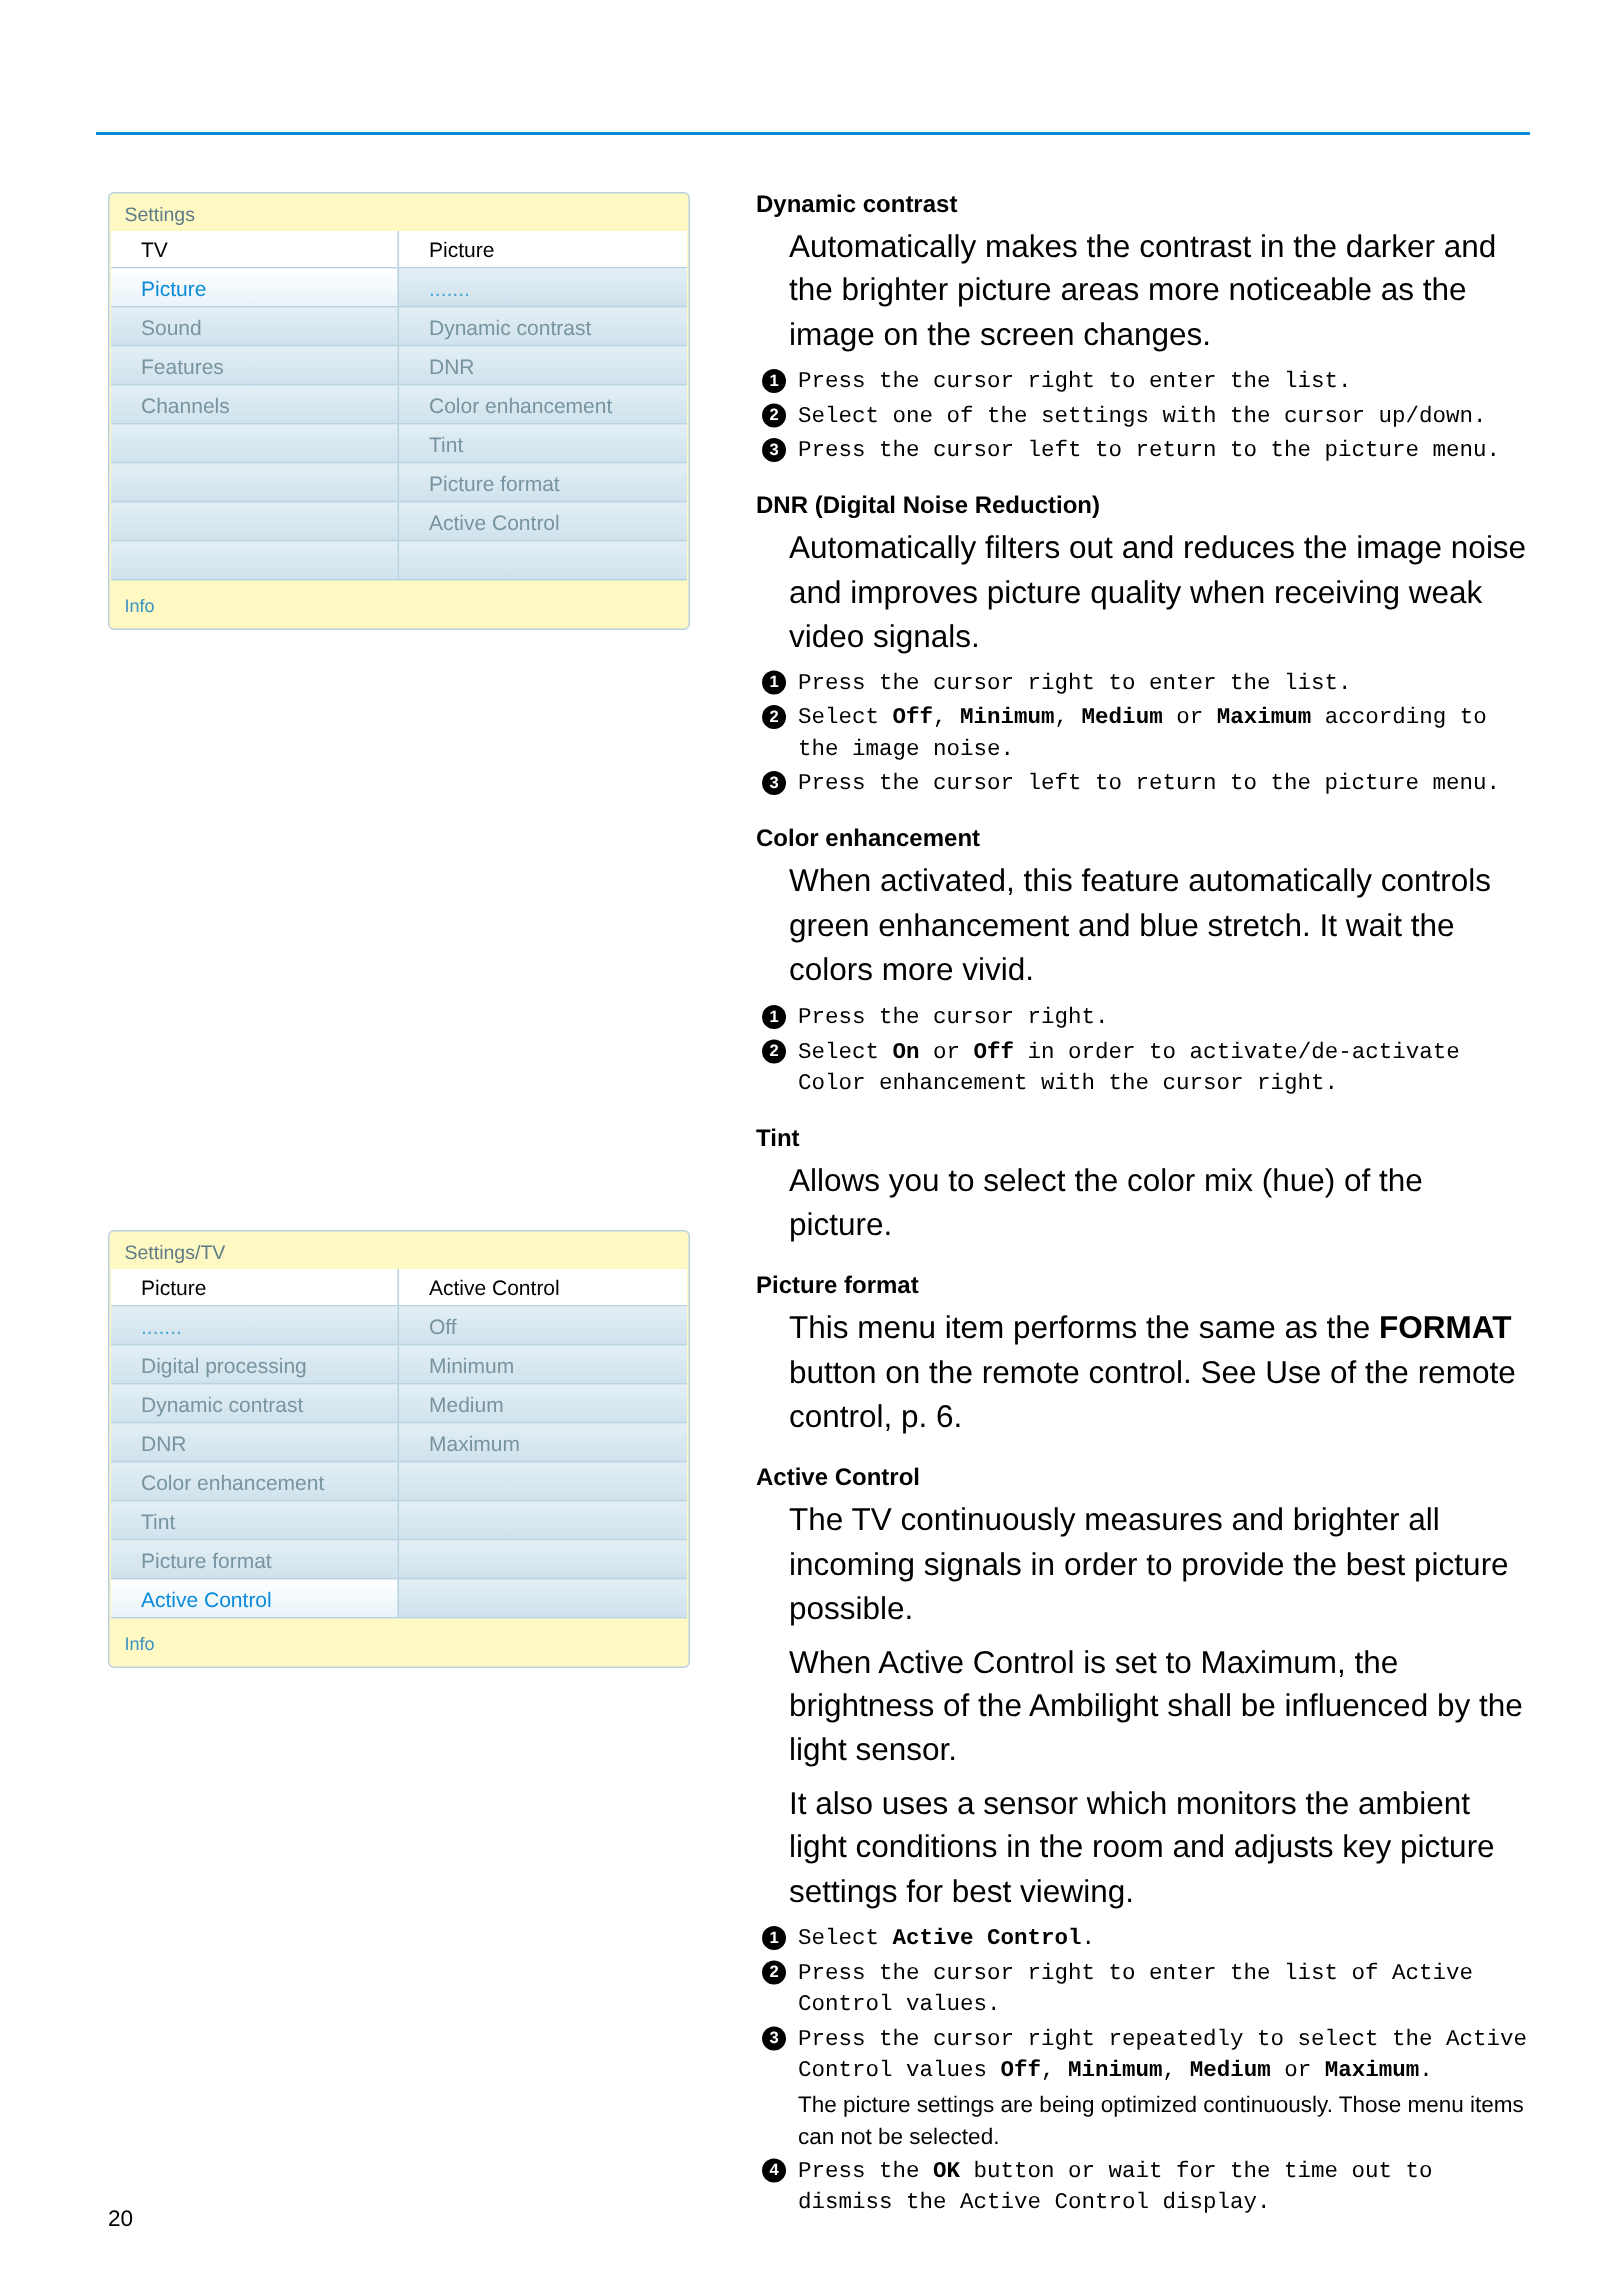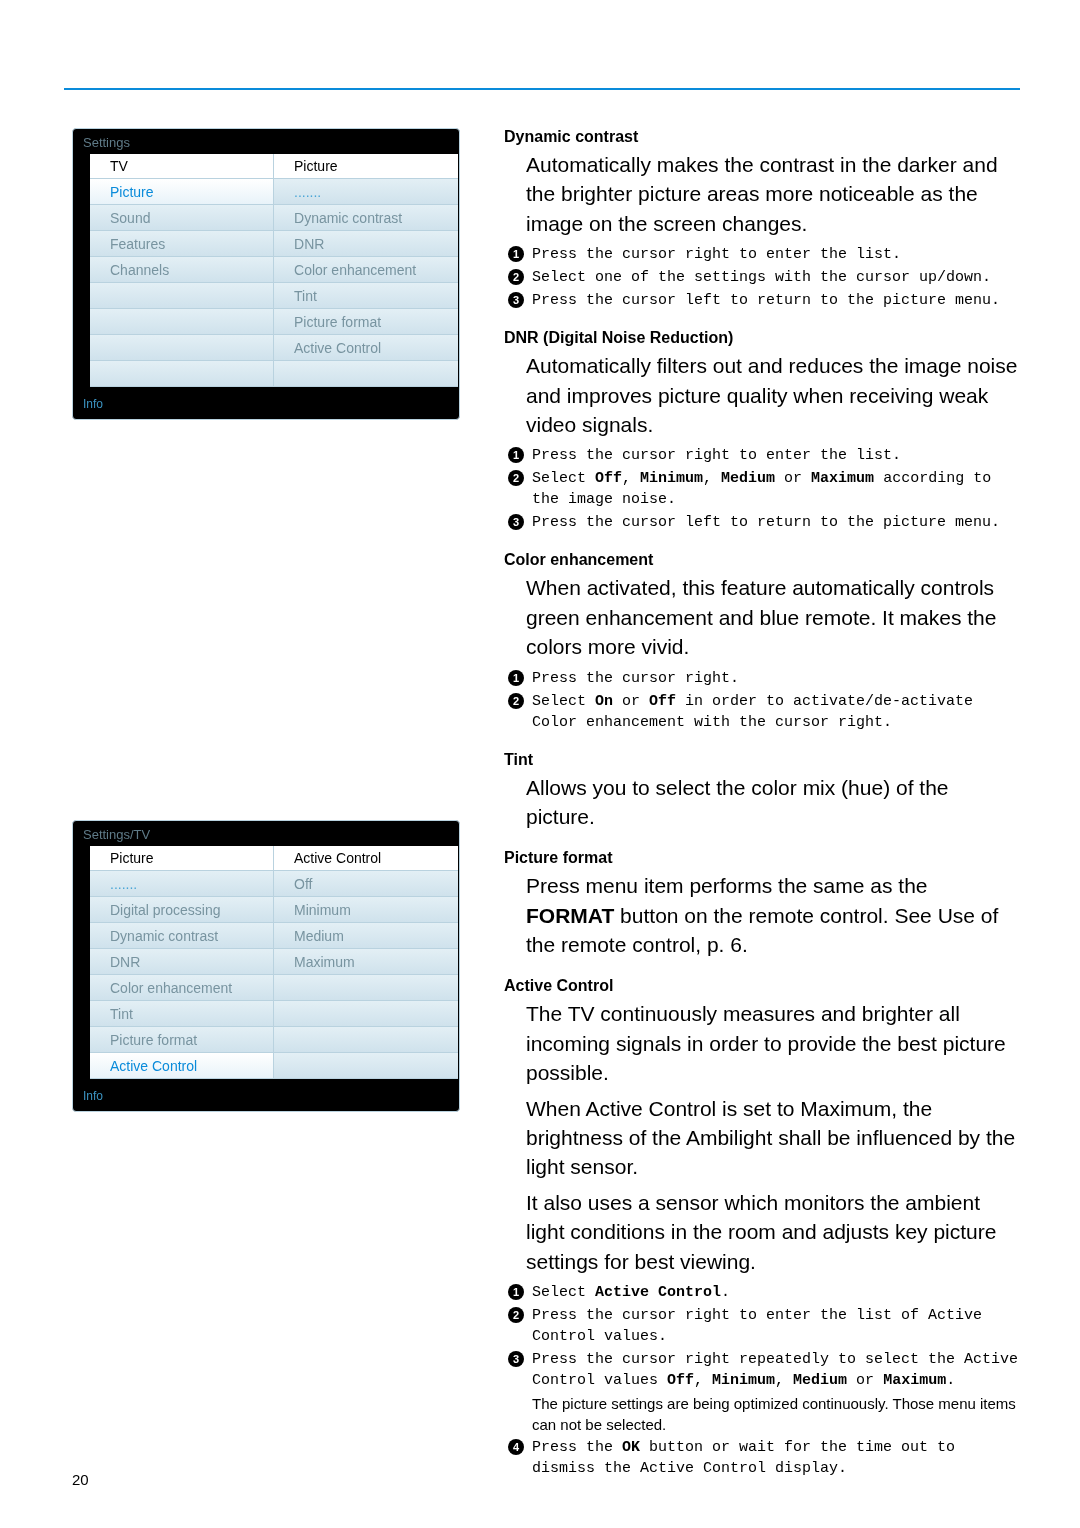--- a/index.html
+++ b/index.html
@@ -32,21 +32,21 @@
     width: 388px;
     flex-shrink: 0;
   }
   .right-col {
     flex: 1;
   }
   
   .panel {
     border: 1px solid #b9d2df;
     border-radius: 4px;
-    background: #000000;
+    background: #fef9c3;
     margin-bottom: 40px;
   }
   .panel-title {
     color: #5f7b88;
     font-size: 13px;
     padding: 6px 10px 4px 10px;
   }
   .panel-footer {
     color: #3b93c1;
     font-size: 12px;
@@ -54,21 +54,21 @@
   }
   .panel-body {
     display: flex;
     padding: 0 1px;
   }
   .panel-half {
     width: 50%;
     background: #d5e7f1;
     overflow: hidden;
   }
-  .panel-half.left { border-right: 1px solid #b9d2df; margin-left: 16px; }
+  .panel-half.left { border-right: 1px solid #b9d2df; }
   .panel-half .col-head {
     background: #ffffff;
     color: #000;
     font-size: 14px;
     padding: 4px 10px 4px 20px;
     border-bottom: 1px solid #b9d2df;
   }
   .row-item {
     color: #7894a0;
     font-size: 14px;
@@ -226,41 +226,41 @@
           </div>
         <div class="step">
             <span class="num">3</span>
             <span class="txt">Press the cursor left to return to the picture menu.</span>
           </div>
       </div>
     </div>
 
     <div class="section">
       <div class="section-title">Color enhancement</div>
-      <div class="section-body">When activated, this feature automatically controls green enhancement and blue remote. It makes the colors more vivid.</div>
+      <div class="section-body">When activated, this feature automatically controls green enhancement and blue stretch. It wait the colors more vivid.</div>
       <div class="step-list">
         <div class="step">
             <span class="num">1</span>
             <span class="txt">Press the cursor right.</span>
           </div>
         <div class="step">
             <span class="num">2</span>
             <span class="txt"><span>Select </span><b>On</b><span> or </span><b>Off</b><span> in order to activate/de-activate Color enhancement with the cursor right.</span></span>
           </div>
       </div>
     </div>
 
     <div class="section">
       <div class="section-title">Tint</div>
       <div class="section-body">Allows you to select the color mix (hue) of the picture.</div>
     </div>
 
     <div class="section">
       <div class="section-title">Picture format</div>
-      <div class="section-body"><span>Press menu item performs the same as the </span><b>FORMAT</b><span> button on the remote control. See Use of the remote control, p. 6.</span></div>
+      <div class="section-body"><span>This menu item performs the same as the </span><b>FORMAT</b><span> button on the remote control. See Use of the remote control, p. 6.</span></div>
     </div>
 
     <div class="section">
       <div class="section-title">Active Control</div>
       <div class="section-body">The TV continuously measures and brighter all incoming signals in order to provide the best picture possible.</div>
       <div class="section-body">When Active Control is set to Maximum, the brightness of the Ambilight shall be influenced by the light sensor.</div>
       <div class="section-body">It also uses a sensor which monitors the ambient light conditions in the room and adjusts key picture settings for best viewing.</div>
       <div class="step-list">
         <div class="step">
             <span class="num">1</span>

